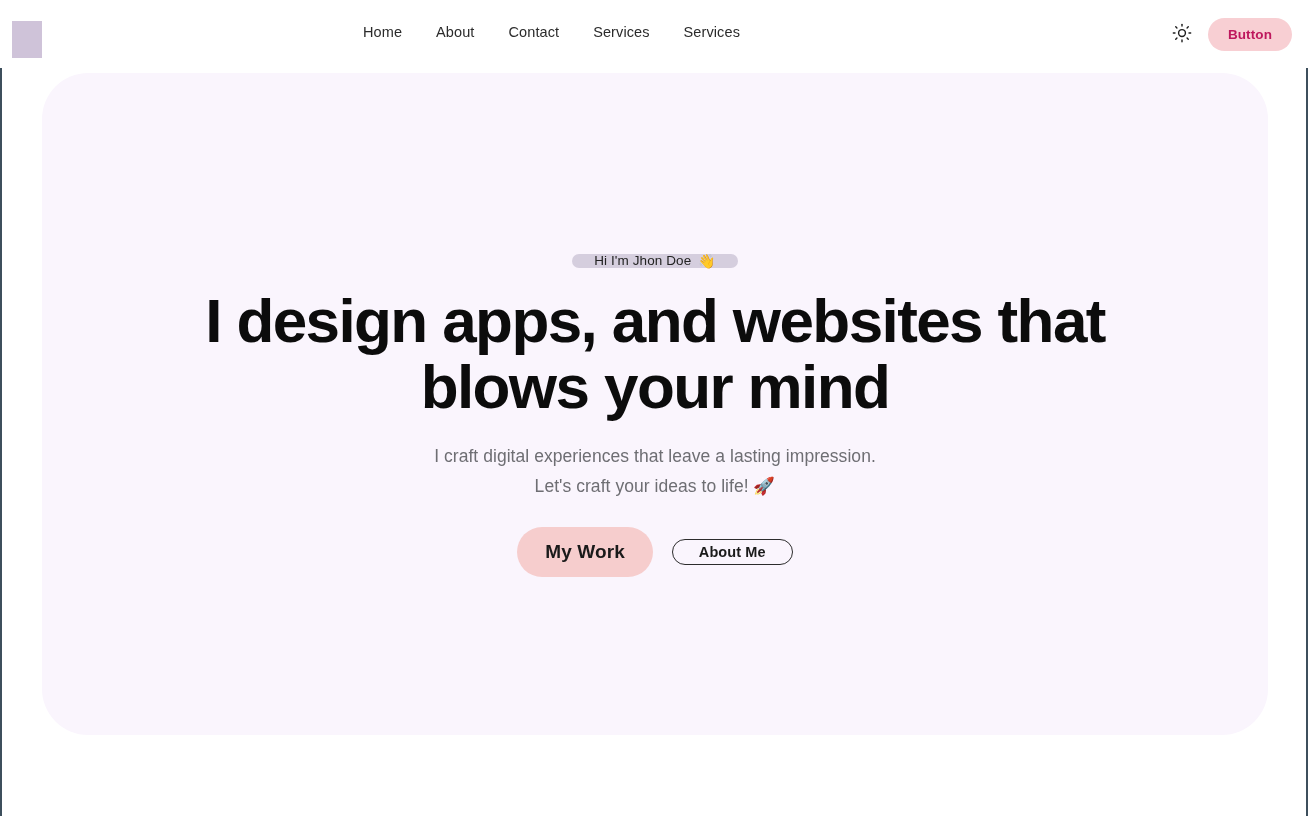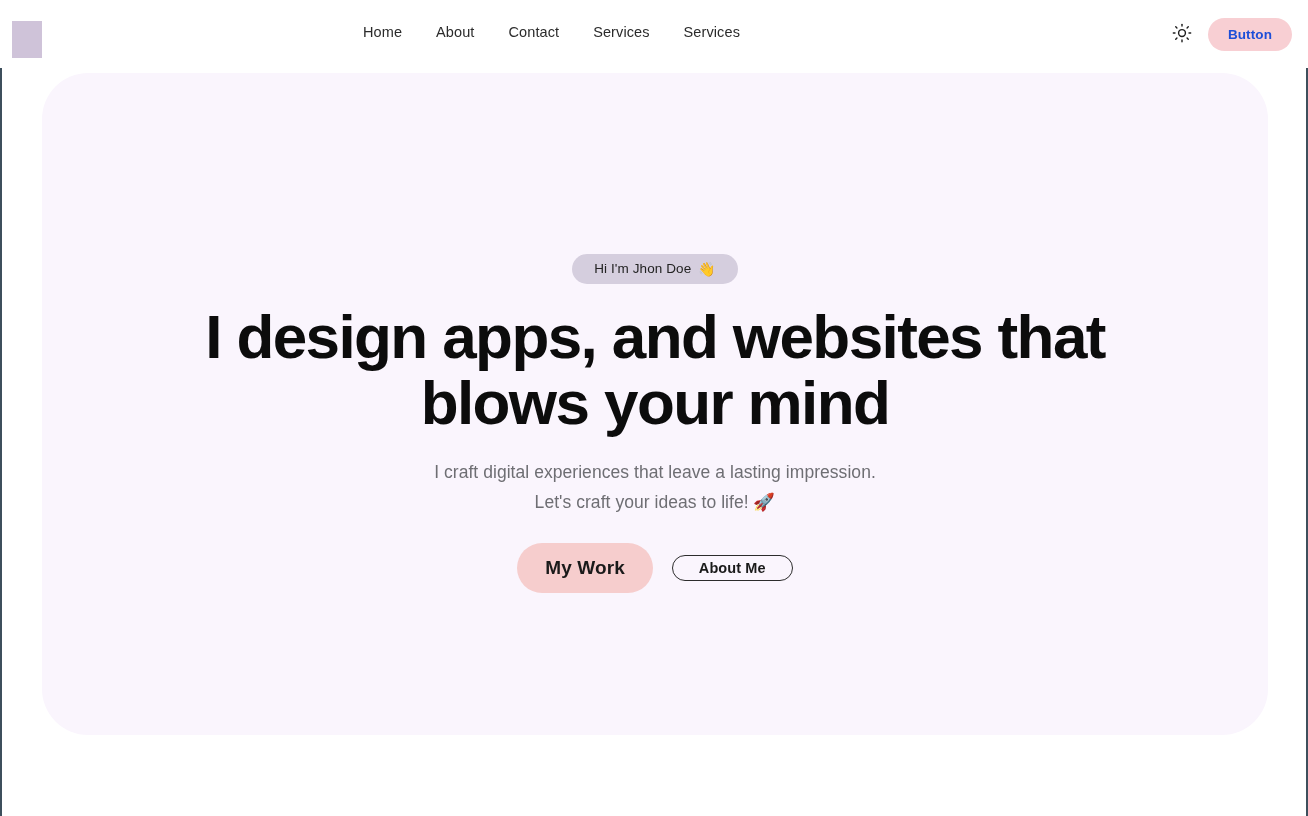--- a/index.html
+++ b/index.html
@@ -81,21 +81,21 @@
     display: flex;
     align-items: center;
     justify-content: center;
     cursor: pointer;
     background: none;
     border: none;
   }
 
   .header-button {
     background: #f8cfd3;
-    color: #1d4ed8;
+    color: #be185d;
     border: none;
     border-radius: 999px;
     font-size: 13.5px;
     font-weight: bold;
     font-family: "Liberation Sans", sans-serif;
     padding: 9px 20px;
     cursor: pointer;
     letter-spacing: .1px;
   }
 
@@ -121,21 +121,21 @@
     display: flex;
     flex-direction: column;
     align-items: center;
   }
 
   .hero-badge {
     background: #d5cede;
     color: #232323;
     border-radius: 999px;
     font-size: 13.5px;
-    padding: 8px 22px;
+    padding: 0 22px;
     display: inline-flex;
     align-items: center;
     gap: 7px;
     letter-spacing: .1px;
     line-height: 1;
   }
 
   .badge-emoji { font-size: 14px; line-height: 1; }
 
   .hero-title {

